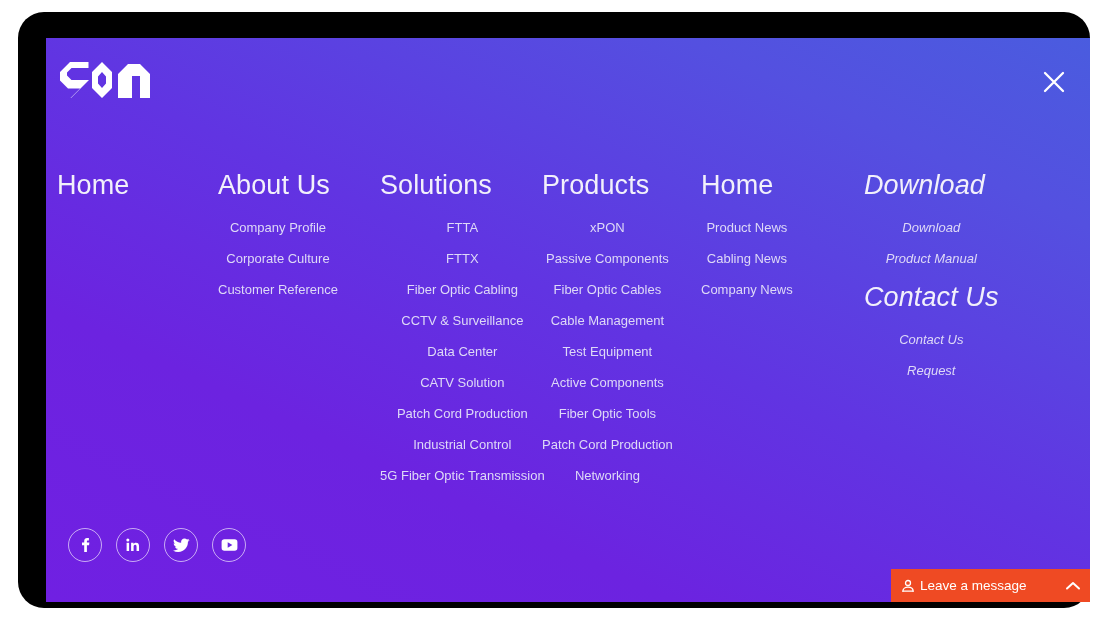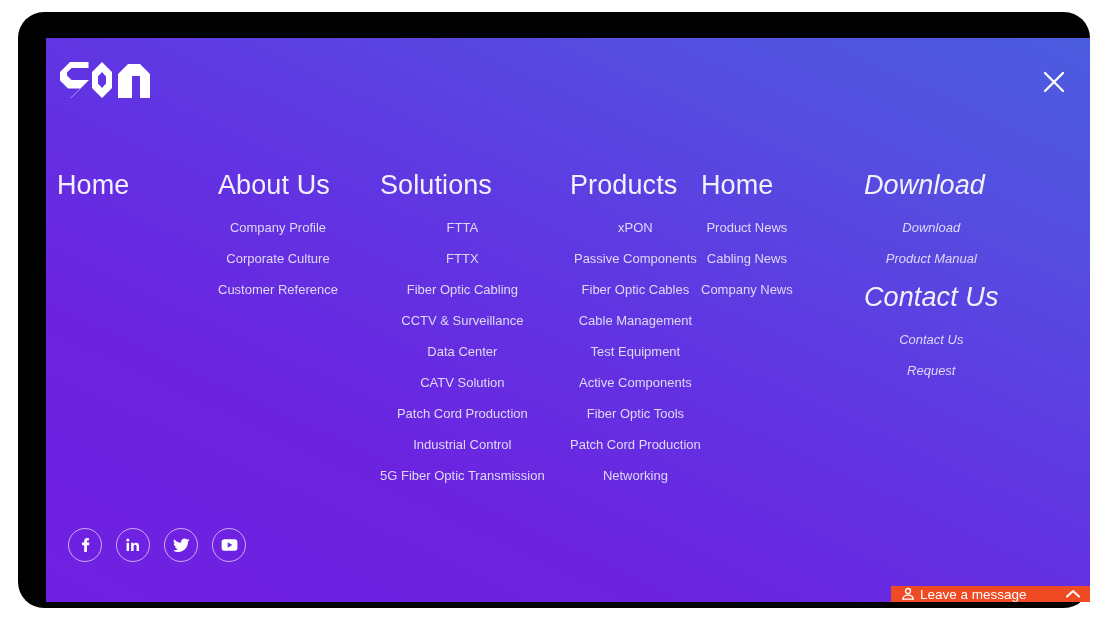--- a/index.html
+++ b/index.html
@@ -101,21 +101,21 @@
     white-space: nowrap;
     text-decoration: none;
     cursor: pointer;
     text-align: center;
   }
 
   
   #col-home      { left: 11px; }
   #col-about     { left: 172px; }
   #col-solutions { left: 334px; }
-  #col-products  { left: 524px; }
+  #col-products  { left: 496px; }
   #col-news      { left: 655px; }
   #col-download  { left: 818px; font-style: italic; }
 
   
   #social-row {
     position: absolute;
     left: 22px;
     top: 490px;
     display: flex;
     gap: 14px;
@@ -132,21 +132,21 @@
     box-sizing: border-box;
   }
   .social-btn svg { display: block; }
 
   
   #leave-message-bar {
     position: absolute;
     right: 0;
     bottom: 0;
     width: 199px;
-    height: 16px;
+    height: 33px;
     background: #ef4a23;
     display: flex;
     align-items: center;
     padding: 0 9px 0 10px;
     box-sizing: border-box;
     cursor: pointer;
   }
   #leave-message-label {
     font-size: 13.5px;
     color: #ffffff;

